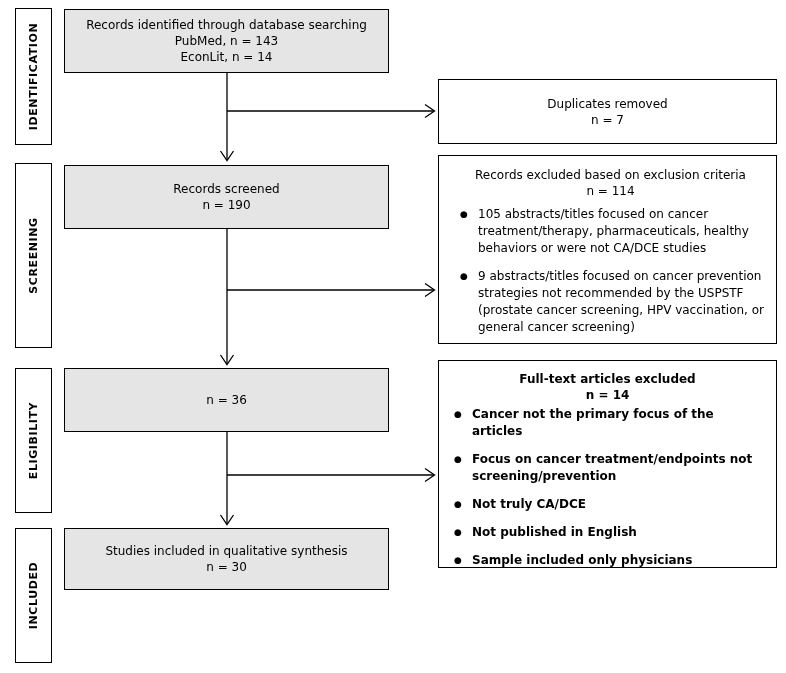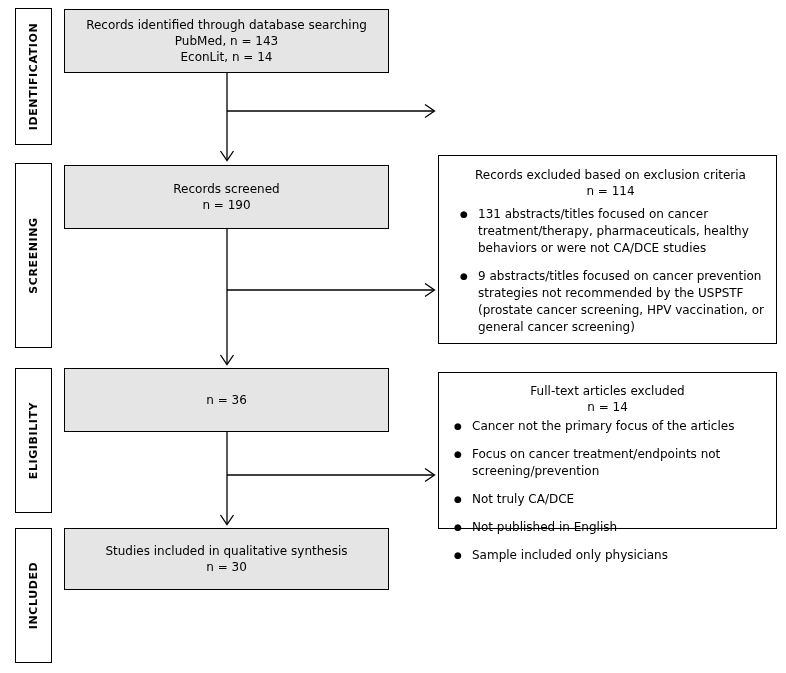--- a/index.html
+++ b/index.html
@@ -72,21 +72,21 @@
   #rbox-0 {
     top: 79px; height: 65px;
     display: flex;
     flex-direction: column;
     align-items: center;
     justify-content: center;
     text-align: center;
     line-height: 16px;
   }
   #rbox-1 { top: 155px; height: 189px; padding-left: 6px; }
-  #rbox-2 { top: 372px; height: 157px; }
+  #rbox-2 { top: 360px; height: 208px; font-weight: bold; }
 
   .rhead {
     text-align: center;
     line-height: 16px;
     padding-top: 11px;
   }
   .bullets { margin-top: 7px; }
   .bullet {
     display: flex;
     padding: 0 12px 0 15px;
@@ -152,30 +152,34 @@
 
   <div class="mbox" id="mbox-2">
     <div>n = 36</div>
   </div>
 
   <div class="mbox" id="mbox-3">
     <div>Studies included in qualitative synthesis</div>
     <div>n = 30</div>
   </div>
 
+  <div class="rbox" id="rbox-0">
+    <div>Duplicates removed</div>
+    <div>n = 7</div>
+  </div>
 
   <div class="rbox" id="rbox-1">
     <div class="rhead">
       <div>Records excluded based on exclusion criteria</div>
       <div>n = 114</div>
     </div>
     <div class="bullets">
       <div class="bullet">
         <span class="dot">●</span>
-        <span class="btext">131 abstracts/titles focused on cancer treatment/therapy, pharmaceuticals, healthy behaviors or were not CA/DCE studies</span>
+        <span class="btext">105 abstracts/titles focused on cancer treatment/therapy, pharmaceuticals, healthy behaviors or were not CA/DCE studies</span>
       </div>
       <div class="bullet">
         <span class="dot">●</span>
         <span class="btext">9 abstracts/titles focused on cancer prevention strategies not recommended by the USPSTF (prostate cancer screening, HPV vaccination, or general cancer screening)</span>
       </div>
     </div>
   </div>
 
   <div class="rbox" id="rbox-2">
     <div class="rhead" style="padding-top:10px;">

